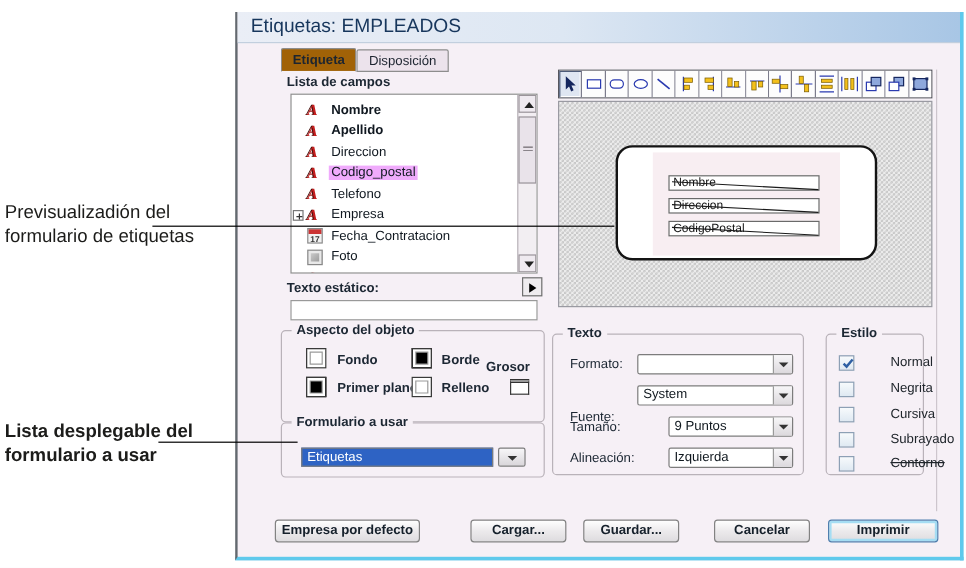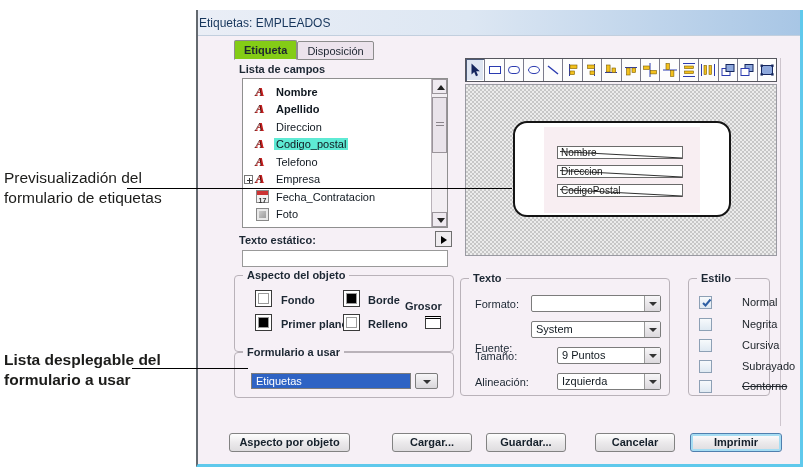--- a/index.html
+++ b/index.html
@@ -14,37 +14,37 @@
   .connector { position:absolute; height:0; border-top:1.4px solid #000; z-index:60; }
   .conn1 { left:127px; top:188px; width:385px; }
   .conn2 { left:132px; top:368px; width:116px; }
 
   
   .dialog { position:absolute; left:196px; top:10px; width:607px; height:457px;
             background:#f6f0f6; border-left:2px solid #63696f; border-right:3px solid #5fc9ec;
             border-bottom:3px solid #5fc9ec; z-index:10; }
   .titlebar { position:absolute; left:0; top:0; right:0; height:26px;
               background:linear-gradient(to right,#eaeef6,#dde7f3 45%,#a8c6e5);
-              border-bottom:1px solid #c2cfde; color:#17365c; font-size:12px; line-height:26px; padding-left:1px; }
+              border-bottom:1px solid #c2cfde; color:#17365c; font-size:16px; line-height:26px; padding-left:11px; }
 
   
   .tabs { position:absolute; left:36px; top:30px; height:20px; }
   .tab { display:inline-block; height:19px; line-height:18px; padding:0 9px; font-size:11px; color:#1d2530;
          border:1px solid #8d8d8d; background:#ece3ec; border-radius:2px 2px 0 0; vertical-align:bottom; }
-  .tab.active { background:#84cc16; height:20px; border-bottom-color:#f6f0f6; font-weight:bold; }
+  .tab.active { background:#a16207; height:20px; border-bottom-color:#f6f0f6; font-weight:bold; }
 
   .lbl { font-size:11px; font-weight:bold; color:#1c2733; position:absolute; }
 
   
   .listbox { position:absolute; left:44px; top:68px; width:206px; height:150px; background:#fff;
              border:1px solid #8f8f8f; overflow:hidden; }
   .li { position:relative; height:17.5px; display:flex; align-items:center; padding-left:13px; font-size:11px; color:#101820; }
   .li:first-child { margin-top:4px; }
   .li.bold .li-label { font-weight:bold; }
-  .li.hl .li-label { background:#5eead4; }
+  .li.hl .li-label { background:#f0abfc; }
   .li-label { padding:0 2px; white-space:nowrap; }
   .ficon { display:inline-block; width:15px; font:italic bold 13px "Liberation Serif", serif; color:#c41e1e;
            text-shadow:-1px 0 0 #45100c; margin-right:3px; }
   .expander { position:absolute; left:1px; top:4px; width:9px; height:9px; border:1px solid #777; background:#fff; }
   .expander svg { position:absolute; left:0; top:0; }
   .cal-icon { display:inline-block; width:13px; height:13px; margin-right:5px; border:1px solid #888;
               background:linear-gradient(#c33 0 4px,#f2f2f2 4px); font-size:7px; color:#333; text-align:center;
               line-height:19px; font-weight:bold; }
   .photo-icon { display:inline-block; width:13px; height:13px; margin-right:5px; border:1px solid #888;
                 background:linear-gradient(135deg,#d8d8d8,#8f8f8f); box-shadow:inset 0 0 0 2px #e9e9e9; }
@@ -426,19 +426,19 @@
       <div class="chk-row" style="top:81px;">
         <span class="chk"></span>
         <span class="chk-label">Subrayado</span>
       </div>
       <div class="chk-row" style="top:101px;">
         <span class="chk"></span>
         <span class="chk-label strike">Contorno</span>
       </div>
     </div>
 
-    <div class="abtn b1">Aspecto por objeto</div>
+    <div class="abtn b1">Empresa por defecto</div>
     <div class="abtn b2">Cargar...</div>
     <div class="abtn b3">Guardar...</div>
     <div class="abtn b4">Cancelar</div>
     <div class="abtn b5 default">Imprimir</div>
   </div>
 </div>
 
 </body></html>

